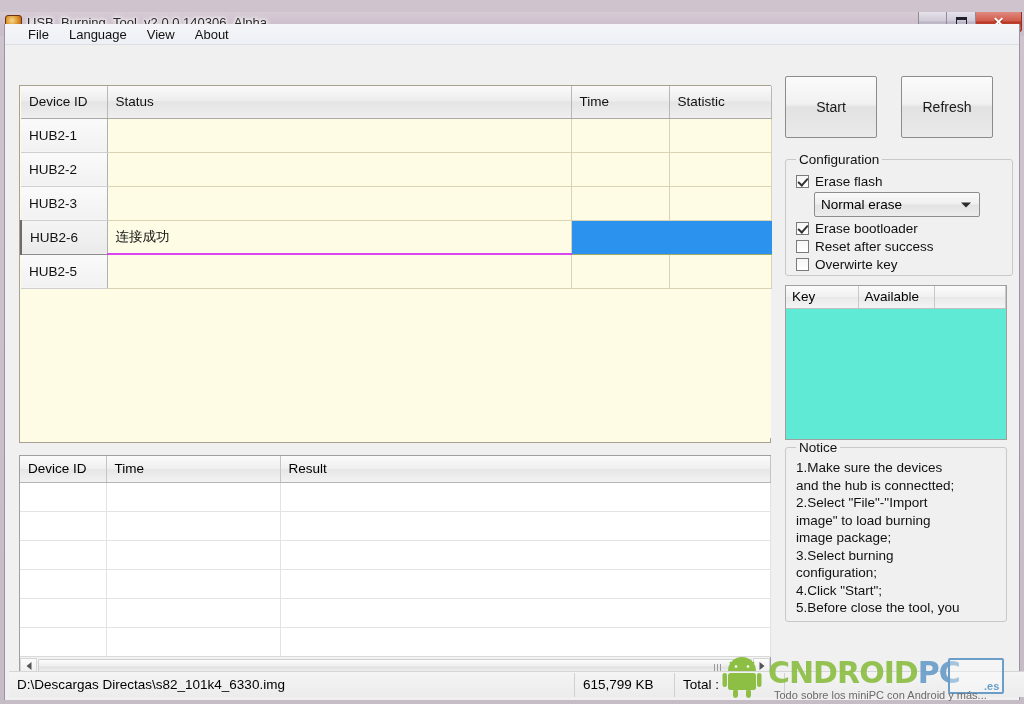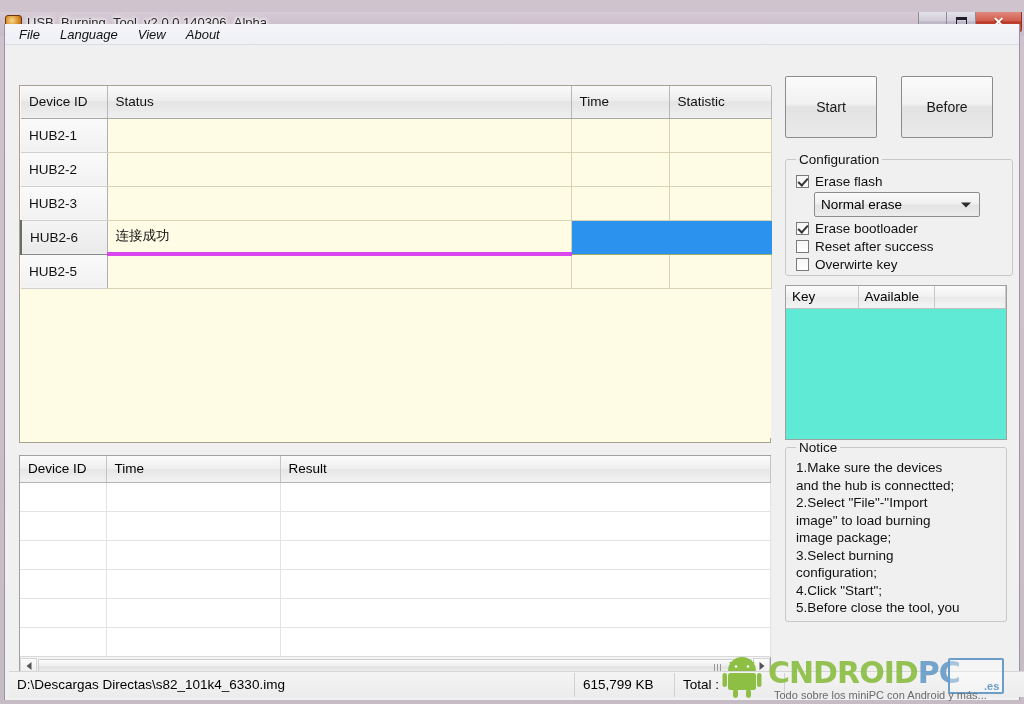--- a/index.html
+++ b/index.html
@@ -87,22 +87,21 @@
     background: #f0f0f0;
     border: 1px solid #9a93a6;
     border-top: none;
   }
   .menubar {
     position: absolute; left: 0; top: 0;
     width: 100%; height: 21px;
     background: linear-gradient(to bottom, #f5f5f8 0%, #eef0f6 100%);
     border-bottom: 1px solid #dcdce2;
     display: flex; align-items: center;
-    padding-left: 4px;
-    font-style: italic;
+    padding-left: 13px;
   }
   .menuitem {
     padding: 2px 10px;
     font-size: 13px; color: #111;
     cursor: default;
   }
 
   
   .content {
     position: absolute; left: 0; top: 22px;
@@ -146,21 +145,21 @@
     border-bottom: 1px solid #cfcfcf;
   }
   tr.sel td.devid {
     background: linear-gradient(to bottom, #f4f4f4 0%, #eaeaea 100%);
     border-left: 2px solid #6b6b6b;
     border-top: 1px solid #8a8a8a;
     border-bottom: 1px solid #8a8a8a;
   }
   tr.sel td.status {
     border-top: 1px solid #cfbf55;
-    border-bottom: 4px solid #d946ef;
+    border-bottom: 2px solid #d946ef;
   }
   td.blue {
     background: #2b93ee !important;
     border-right: 1px solid #2b93ee;
     border-top: 1px solid #9bab66;
     border-bottom: 1px solid #9bab66;
   }
   .filler { background: #fefce4; }
 
   
@@ -508,21 +507,21 @@
           <div class="hs-arrow right">
               <div class="tri"></div>
             </div>
         </div>
       </div>
 
       <div class="rightcol">
 
         <div class="btnrow">
           <button class="winbutton">Start</button>
-          <button class="winbutton">Before</button>
+          <button class="winbutton">Refresh</button>
         </div>
 
         <fieldset class="group" style="margin-top:14px;height:124px;">
           <legend>Configuration</legend>
 
           <div class="cbrow">
             <span class="cbox checked"></span>
             <span class="cblabel">Erase flash</span>
           </div>
 

